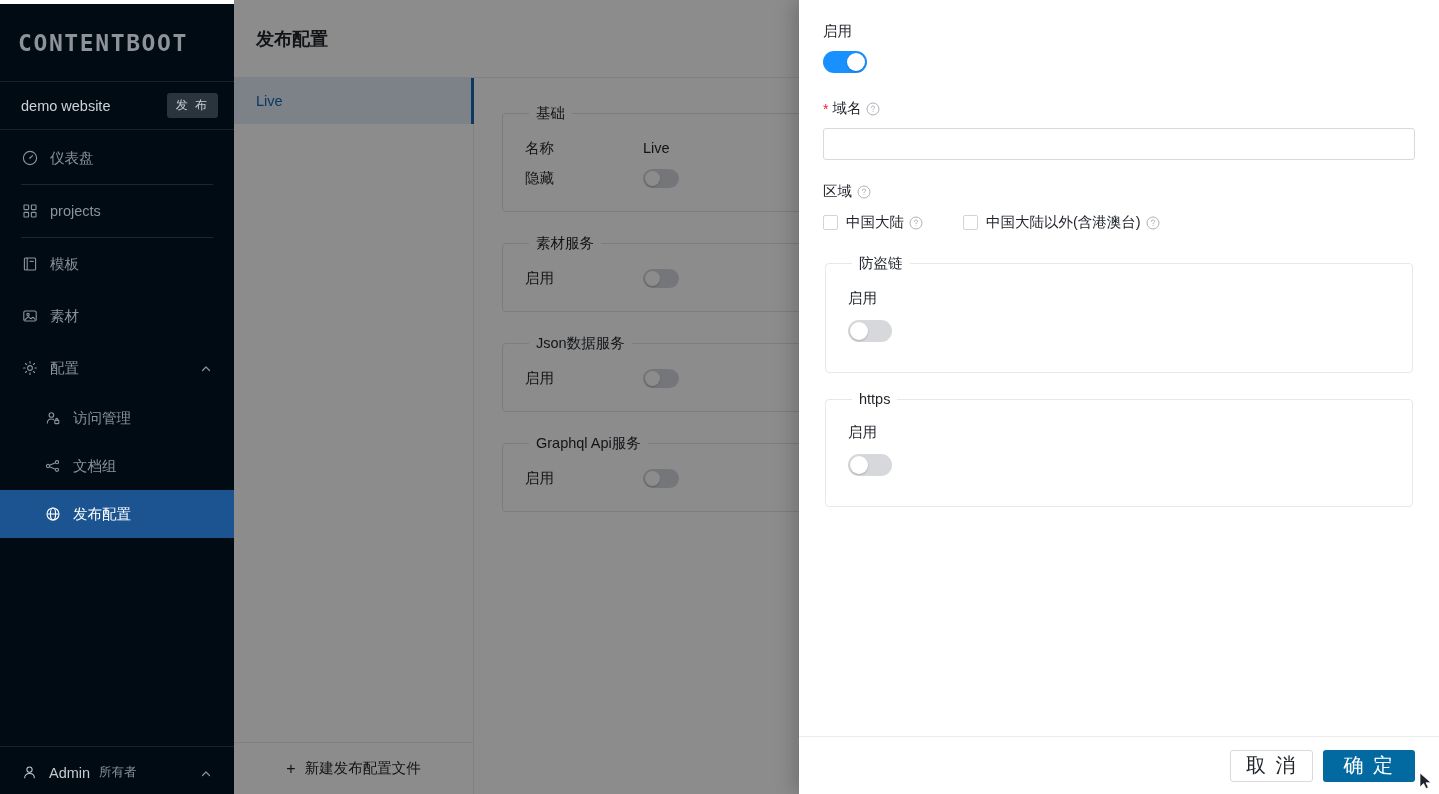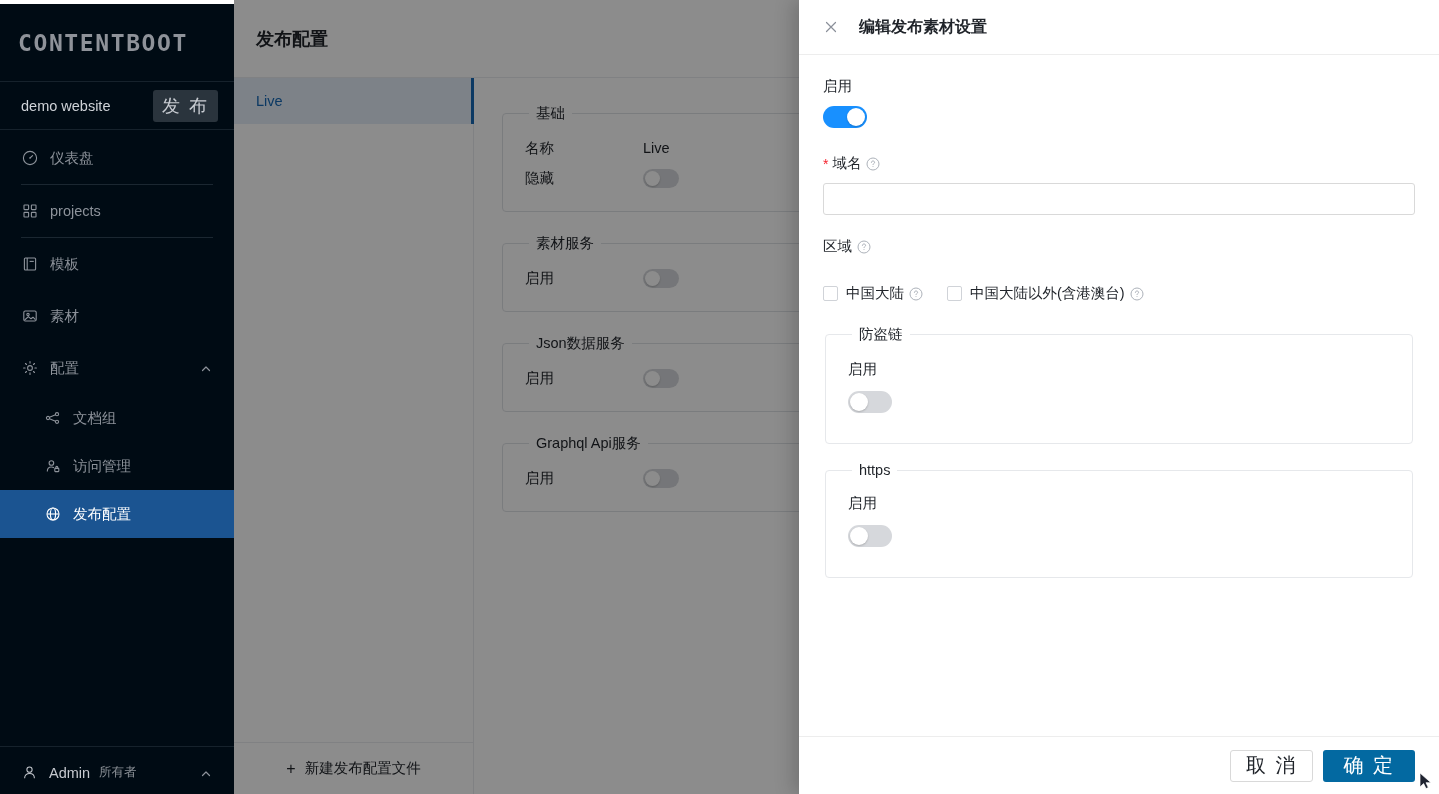--- a/index.html
+++ b/index.html
@@ -37,21 +37,21 @@
   .site-row {
     height: 48px;
     display: flex; align-items: center;
     padding: 0 16px 0 21px;
     border-bottom: 1px solid #16222c;
     justify-content: space-between;
   }
   .site-name { color: #cfd3d8; font-size: 14.5px; }
   .publish-chip {
     background: #2a343d; color: #c9cdd3;
-    font-size: 18px; padding: 4px 9px; border-radius: 3px;
+    font-size: 12px; padding: 4px 9px; border-radius: 3px;
     letter-spacing: 2px;
   }
   .nav { flex: 1; padding-top: 2px; overflow: hidden; }
   .nav-item {
     height: 52px;
     display: flex; align-items: center;
     padding-left: 21px;
     color: #8d939b; font-size: 14.5px;
     cursor: pointer;
     position: relative;
@@ -196,21 +196,21 @@
   .flabel { font-size: 14.5px; color: #1f2329; margin-bottom: 10px; display:flex; align-items:center; }
   .req-star { color: #f5222d; margin-right: 4px; font-size: 14px; line-height: 1; }
   .qmark { width: 14px; height: 14px; margin-left: 5px; display:inline-flex;align-items:center;justify-content:center; cursor: pointer;}
   .qmark svg { width: 14px; height: 14px; display:block;}
   .field-block { margin-bottom: 22px; }
   .text-input {
     width: 100%; height: 32px; border: 1px solid #d9d9d9; border-radius: 3px;
     padding: 0 10px; font-size: 14px; color: #1f2329; outline: none;
     font-family: "Liberation Sans", sans-serif; background: #fff;
   }
-  .cb-row { display: flex; align-items: center; gap: 24px; margin-top: 28px; }
+  .cb-row { display: flex; align-items: center; gap: 40px; margin-top: 12px; }
   .cb-item { display: flex; align-items: center; font-size: 14.5px; color: #1f2329; cursor: pointer; }
   .cbox { width: 15px; height: 15px; border: 1px solid #d0d3d8; border-radius: 2px; background:#fff; margin-right: 8px; flex:0 0 auto;}
   .dfset {
     border: 1px solid #e6e8eb; border-radius: 4px;
     padding: 4px 22px 26px 22px; margin-top: 18px; margin-bottom: 10px;
   }
   .dfset > legend { font-size: 14.5px; color: #1f2329; padding: 0 7px; margin-left: 4px; }
   .dfset .sublabel { font-size: 14.5px; color: #1f2329; margin: 12px 0 12px 0; }
 
   
@@ -295,39 +295,39 @@
         <span class="chev">
           <svg viewBox="0 0 12 12" fill="none" stroke="#8d939b" stroke-width="1.2" stroke-linecap="round" stroke-linejoin="round">
             <path d="M2.5 7.5 L6 4 L9.5 7.5"></path>
           </svg>
         </span>
       </div>
 
       <div class="nav-sub">
         <span class="ico">
           <svg viewBox="0 0 16 16" fill="none" stroke="#8d939b" stroke-width="1.1">
+            <circle cx="6.4" cy="5" r="2.3"></circle>
+            <path d="M2.3 13.4 C2.3 10.6 4.2 9 6.4 9 C7.4 9 8.3 9.3 9 9.8"></path>
+            <rect x="9.8" y="10.4" width="4" height="3.2" rx="0.5"></rect>
+            <path d="M10.8 10.4 L10.8 9.4 C10.8 8.8 11.3 8.4 11.8 8.4 C12.3 8.4 12.8 8.8 12.8 9.4 L12.8 10.4"></path>
+          </svg>
+        </span>
+        <span>访问管理</span>
+      </div>
+
+      <div class="nav-sub">
+        <span class="ico">
+          <svg viewBox="0 0 16 16" fill="none" stroke="#8d939b" stroke-width="1.1">
             <circle cx="3" cy="8" r="1.6"></circle>
             <circle cx="12" cy="4.2" r="1.6"></circle>
             <circle cx="12" cy="11.8" r="1.6"></circle>
             <path d="M4.5 7.3 L10.5 4.7 M4.5 8.7 L10.5 11.3"></path>
           </svg>
         </span>
         <span>文档组</span>
-      </div>
-
-      <div class="nav-sub">
-        <span class="ico">
-          <svg viewBox="0 0 16 16" fill="none" stroke="#8d939b" stroke-width="1.1">
-            <circle cx="6.4" cy="5" r="2.3"></circle>
-            <path d="M2.3 13.4 C2.3 10.6 4.2 9 6.4 9 C7.4 9 8.3 9.3 9 9.8"></path>
-            <rect x="9.8" y="10.4" width="4" height="3.2" rx="0.5"></rect>
-            <path d="M10.8 10.4 L10.8 9.4 C10.8 8.8 11.3 8.4 11.8 8.4 C12.3 8.4 12.8 8.8 12.8 9.4 L12.8 10.4"></path>
-          </svg>
-        </span>
-        <span>访问管理</span>
       </div>
 
       <div class="nav-sub active">
         <span class="ico">
           <svg viewBox="0 0 16 16" fill="none" stroke="#ffffff" stroke-width="1.1">
             <circle cx="8" cy="8" r="6"></circle>
             <ellipse cx="8" cy="8" rx="2.6" ry="6"></ellipse>
             <path d="M2.2 8 L13.8 8"></path>
           </svg>
         </span>
@@ -419,28 +419,20 @@
         </fieldset>
 
       </div>
     </div>
   </div>
 
   <div class="mask"></div>
 
   <div class="drawer">
 
-    <div class="drawer-header">
-      <span class="close">
-        <svg viewBox="0 0 16 16" fill="none" stroke="#8a8f99" stroke-width="1.2" stroke-linecap="round">
-          <path d="M3.5 3.5 L12.5 12.5 M12.5 3.5 L3.5 12.5"></path>
-        </svg>
-      </span>
-      <span class="dtitle">编辑发布素材设置</span>
-    </div>
 
     <div class="drawer-body">
 
       <div class="field-block">
         <div class="flabel">
           <span>启用</span>
         </div>
         <span class="sw big on"><span class="knob"></span></span>
       </div>
 

